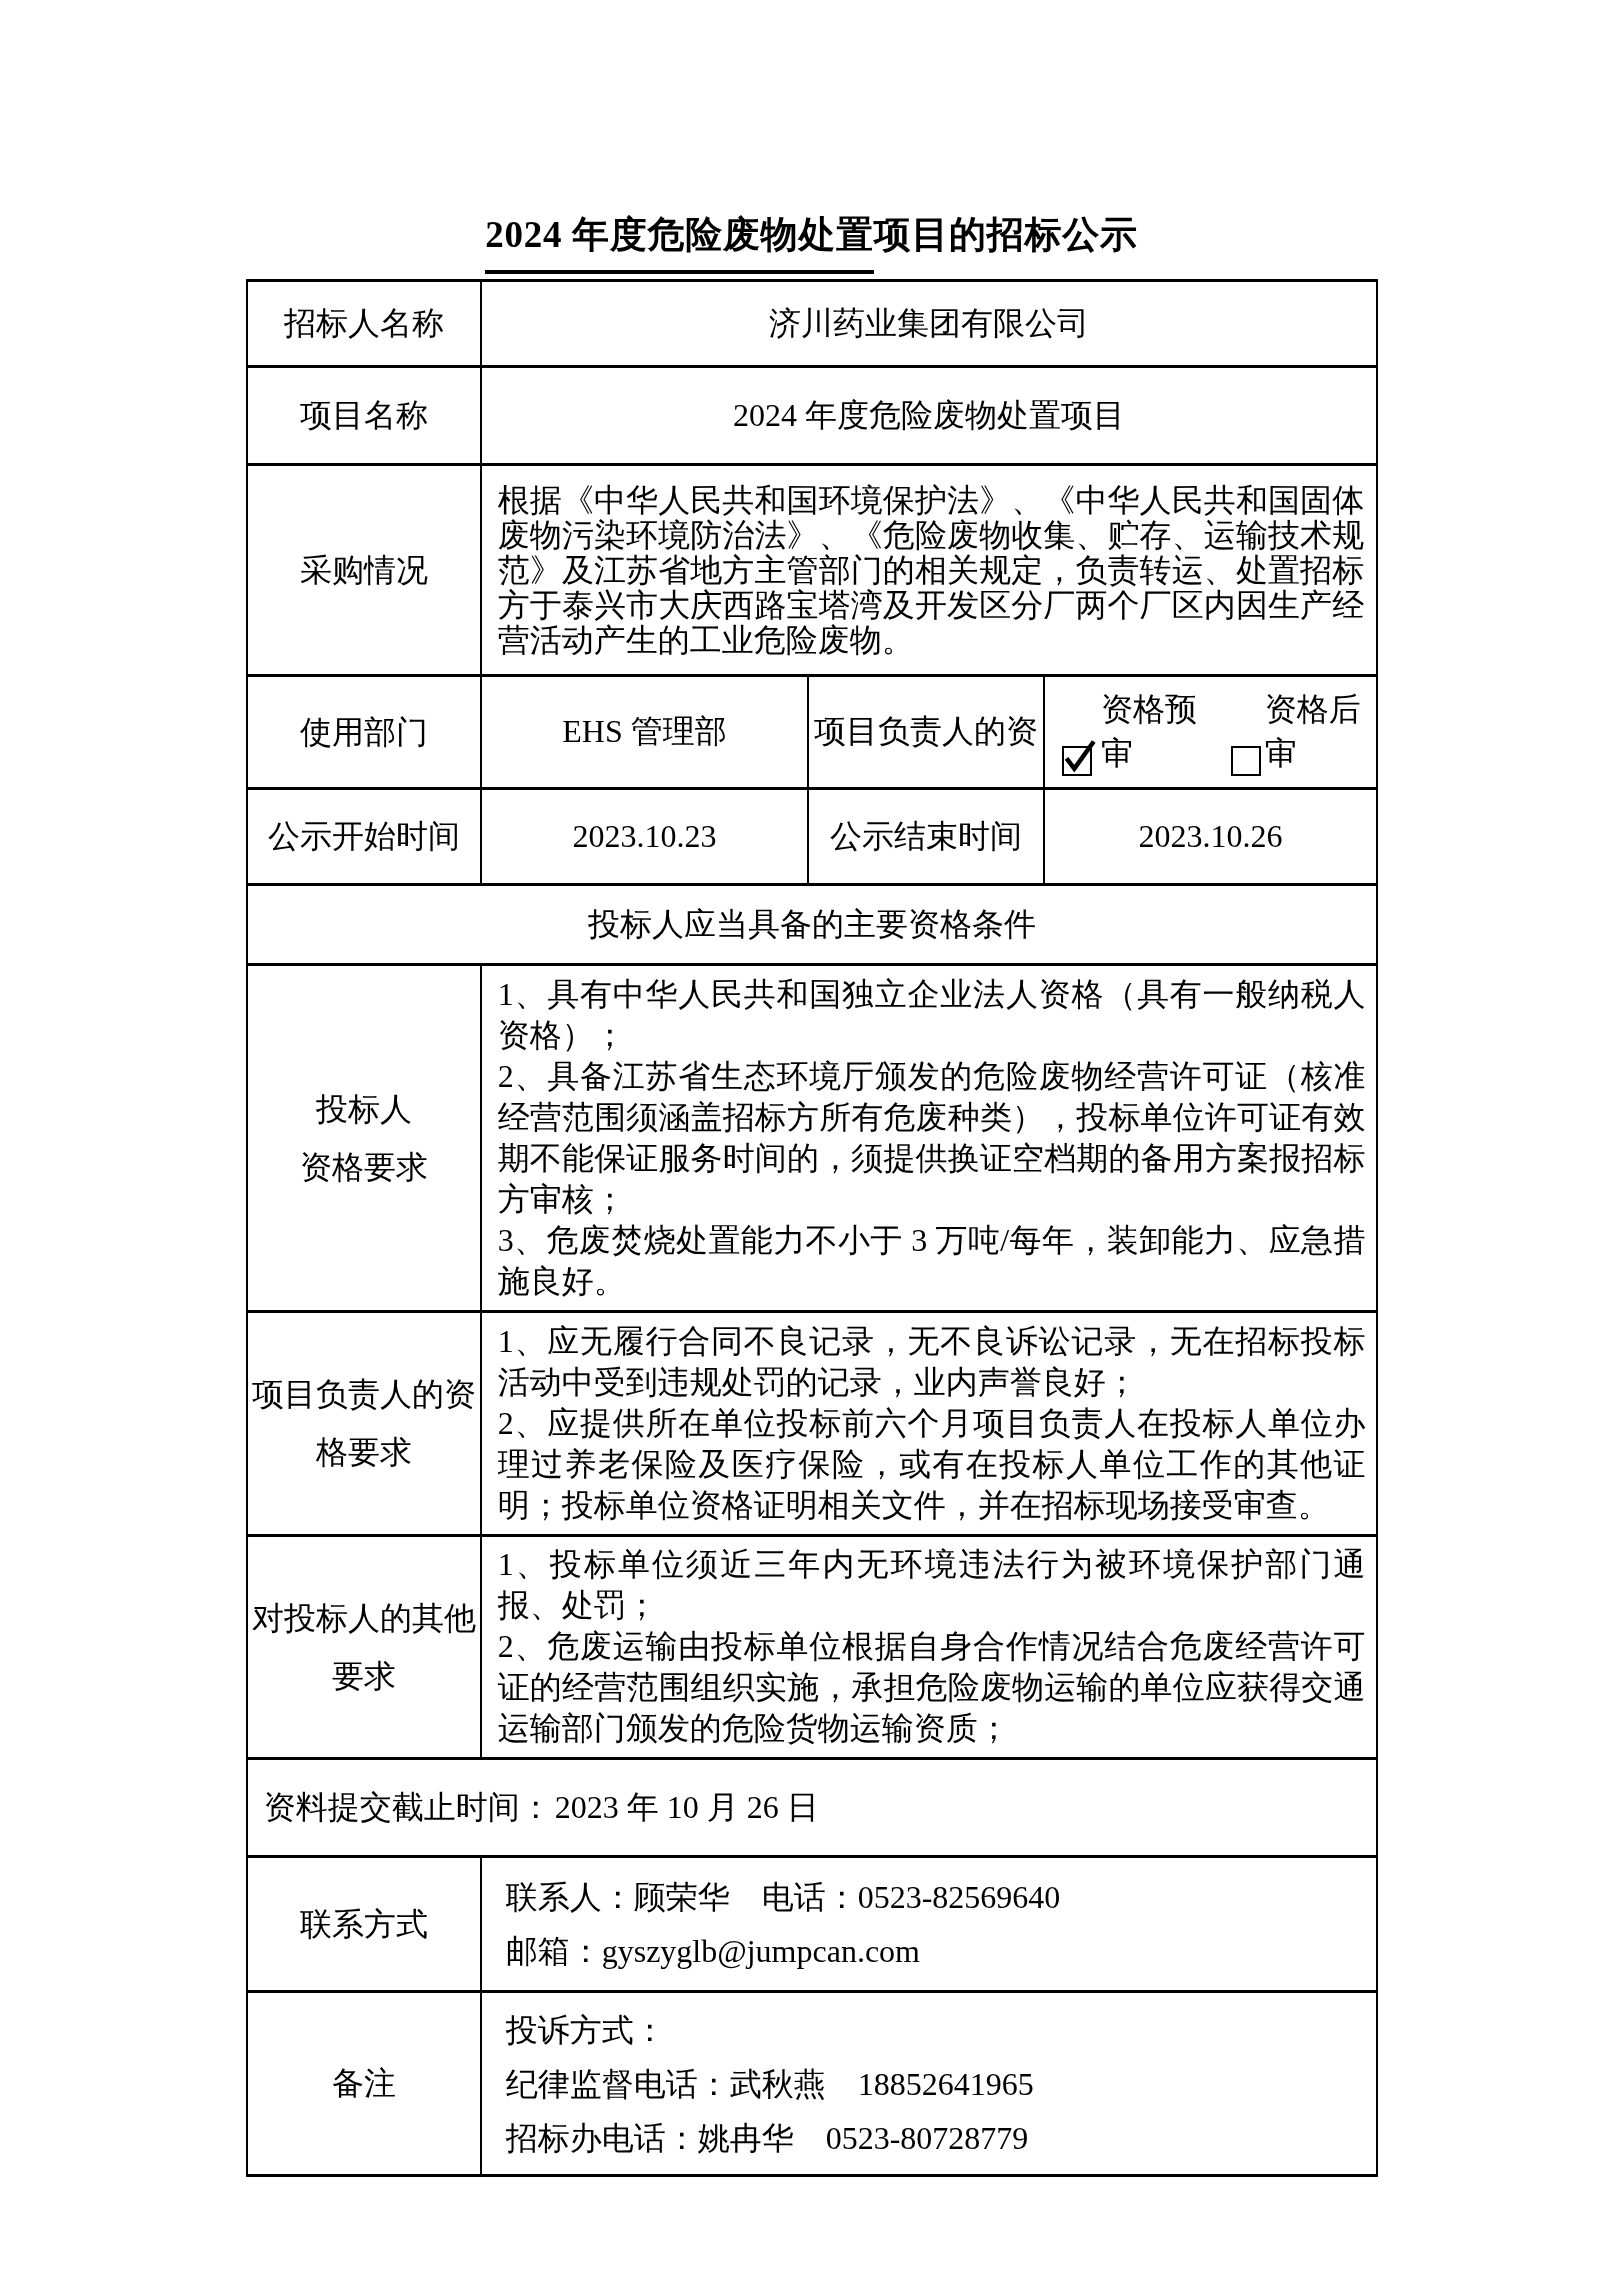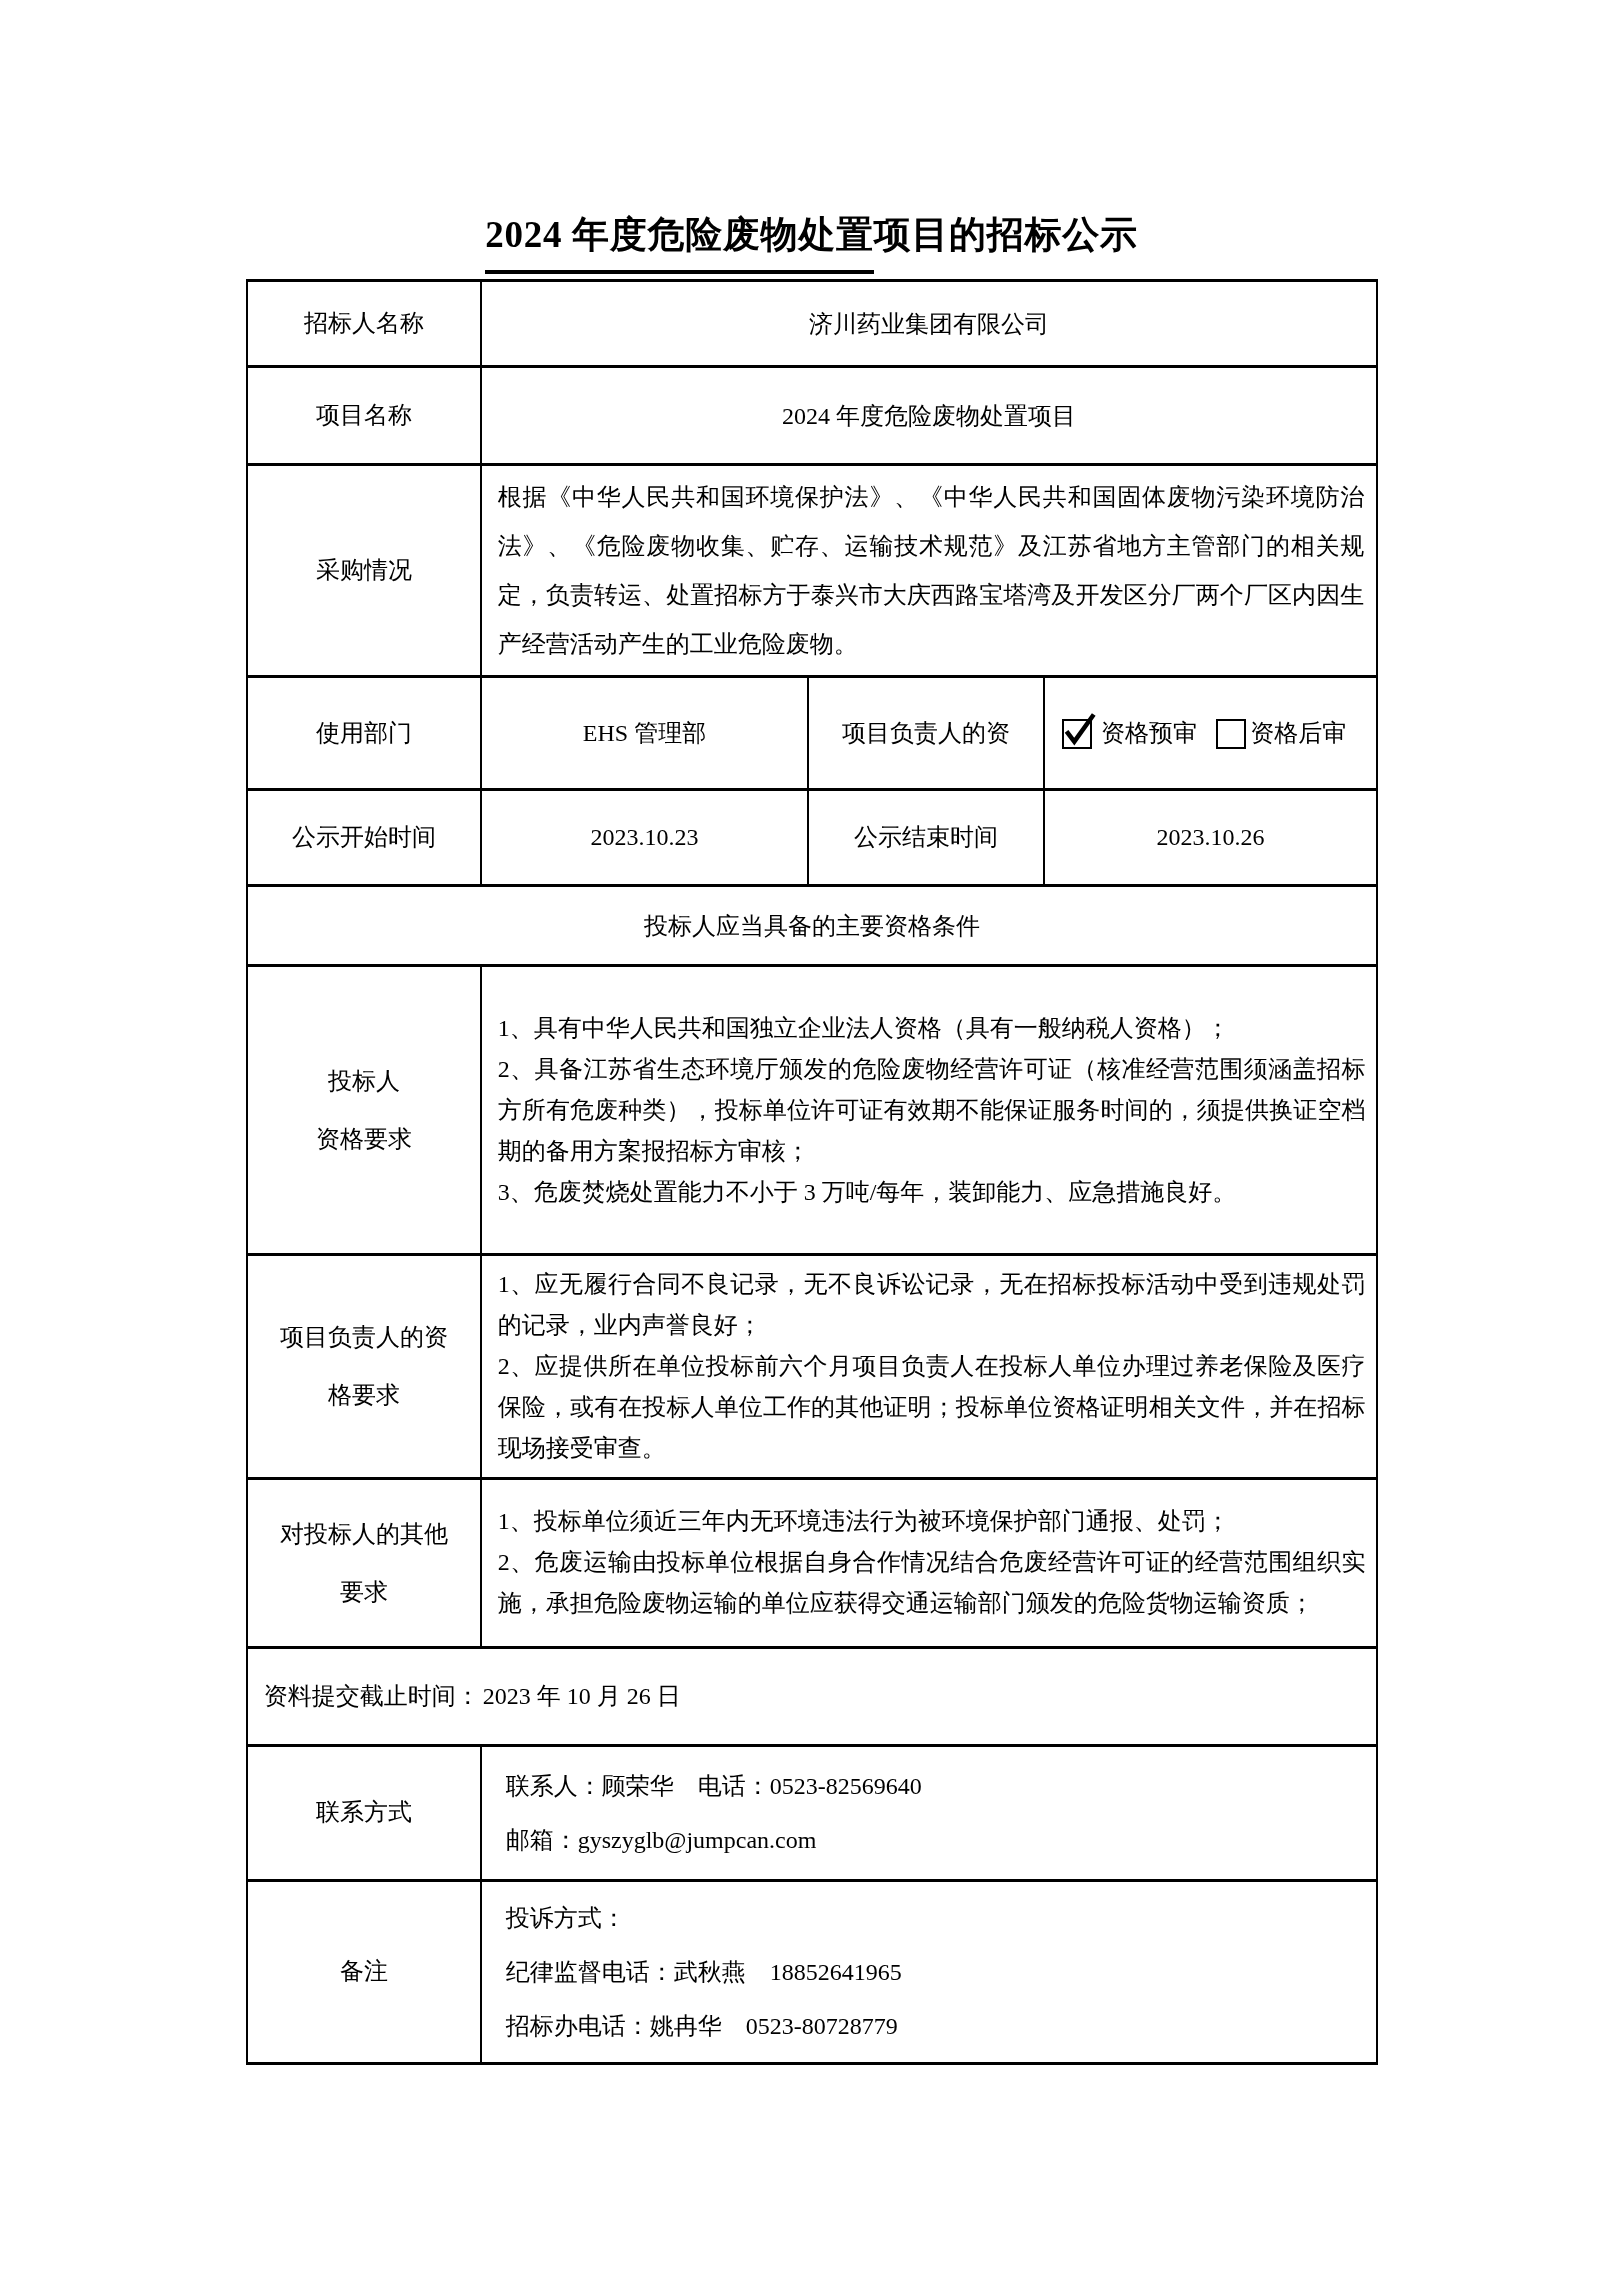--- a/index.html
+++ b/index.html
@@ -34,36 +34,36 @@
     left: 246px; top: 279px;
     width: 1130px;
     border-collapse: collapse;
     table-layout: fixed;
   }
   table.doc td {
     border-left: 2px solid #000;
     border-right: 2px solid #000;
     border-top: 3.3px solid #000;
     border-bottom: 3.3px solid #000;
-    font-size: 24px;
+    font-size: 32px;
     vertical-align: middle;
     overflow: hidden;
   }
   td.lab {
     text-align: center;
     line-height: 39px;
   }
   td.lab .lab-line { line-height: 58px; }
   td.center { text-align: center; }
   td.just {
     text-align: justify;
     text-justify: inter-ideograph;
     padding: 6.5px 11.8px 6.5px 15.7px;
   }
-  td.tight { line-height: 49px; }
+  td.tight { line-height: 35px; }
   td.itemcell p {
     margin: 0;
     text-align: justify;
     text-justify: inter-ideograph;
     line-height: 41px;
   }
   td.itemcell { padding: 7.9px 10.5px 7.9px 15.7px; }
   td.linescell { padding: 5.2px 10.5px 5.2px 15.7px; }
   td.linescell p { margin: 8px; line-height: 46px; text-align: left; }
   td.fullrow { text-align: left; padding-left: 15.7px; }

